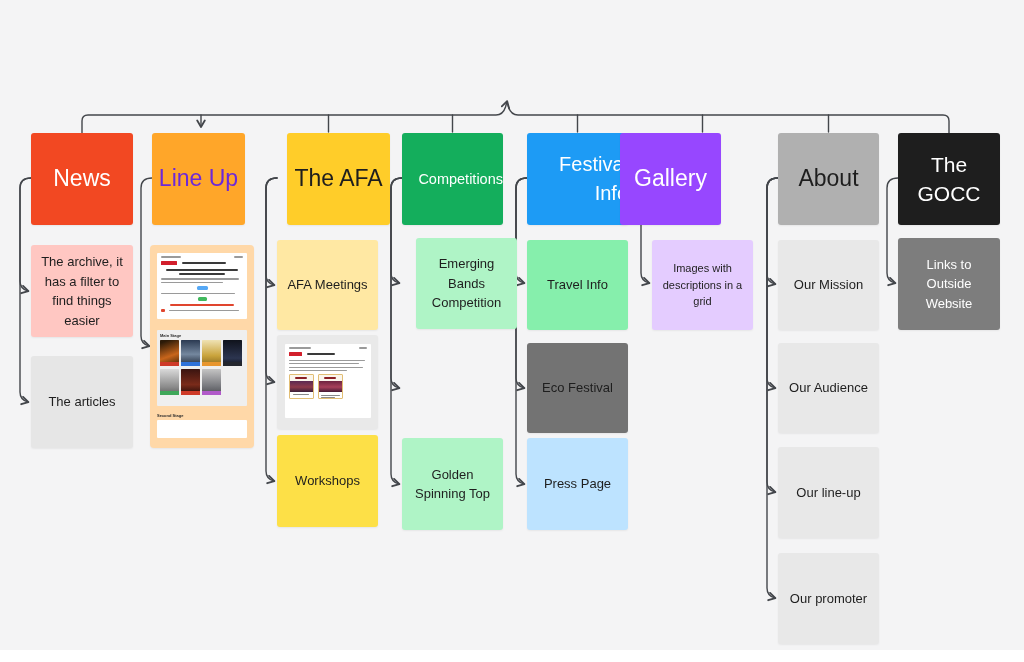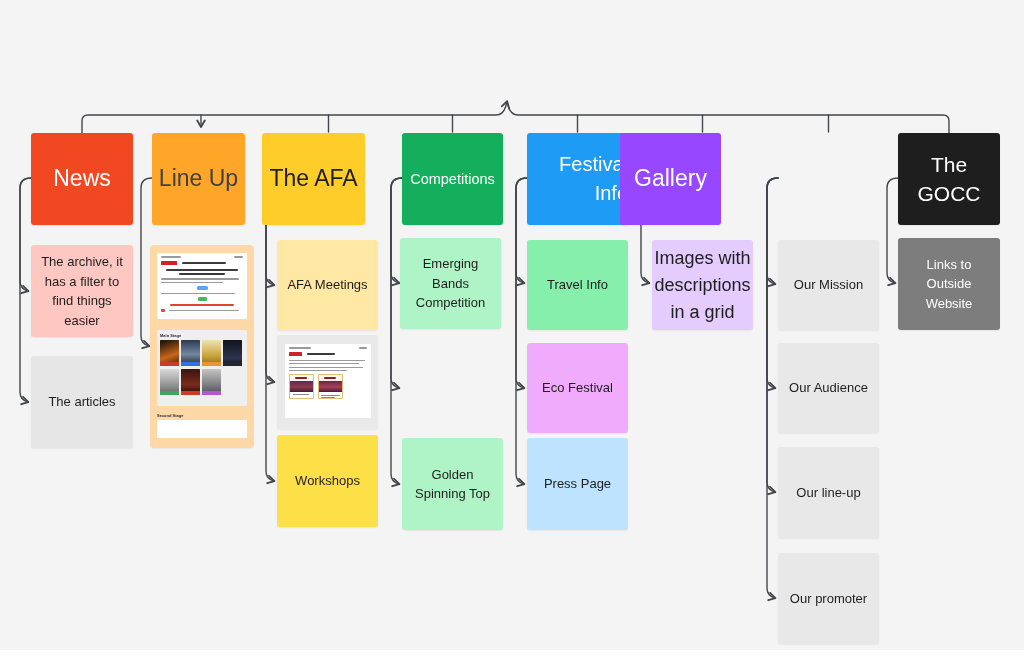--- a/index.html
+++ b/index.html
@@ -14,43 +14,43 @@
   .parent{height:92px;top:133px;}
   .child .lbl{font-size:13px;line-height:1.5;padding:0 9px;}
 
   
   .home{left:455px;top:3px;width:102px;height:92px;}
   .home .lbl{font-size:22px;}
 
   
   .news{left:31px;width:102px;}
   .lineup{left:152px;width:93px;}
-  .afa{left:262px;width:103px;}
-  .comp{left:402px;width:101px;}
+  .afa{left:287px;width:103px;}
+  .comp{left:402px;width:101px;text-align:right;}
   .comp .lbl{font-size:14.5px;}
   .fest{left:527px;width:101px;}
   .fest .lbl{font-size:20px;line-height:1.45;}
   .gallery{left:620px;width:101px;}
   .about{left:778px;width:101px;}
   .gocc{left:898px;width:102px;}
   .gocc .lbl{font-size:21px;line-height:1.4;}
 
   
   .news-c1{left:31px;top:245px;width:102px;height:92px;}
   .news-c2{left:31px;top:356px;width:102px;height:92px;}
   .afa-c1{left:277px;top:240px;width:101px;height:90px;}
   .afa-c3{left:277px;top:435px;width:101px;height:92px;}
-  .comp-c1{left:400px;top:238px;width:101px;height:91px;justify-content:center;}
+  .comp-c1{left:416px;top:238px;width:101px;height:91px;justify-content:center;}
   .comp-c2{left:402px;top:343px;width:101px;height:90px;}
   .comp-c3{left:402px;top:438px;width:101px;height:92px;}
   .fest-c1{left:527px;top:240px;width:101px;height:90px;}
   .fest-c2{left:527px;top:343px;width:101px;height:90px;}
   .fest-c3{left:527px;top:438px;width:101px;height:92px;}
   .gallery-c1{left:652px;top:240px;width:101px;height:90px;}
-  .gallery-c1 .lbl{font-size:18px;}
+  .gallery-c1 .lbl{font-size:11px;}
   .about-c1{left:778px;top:240px;width:101px;height:90px;}
   .about-c2{left:778px;top:343px;width:101px;height:90px;}
   .about-c3{left:778px;top:447px;width:101px;height:91px;}
   .about-c4{left:778px;top:553px;width:101px;height:91px;}
   .gocc-c1{left:898px;top:238px;width:102px;height:92px;}
   .gocc-c1 .lbl{padding:0 18px;}
 
   
   .lineup-c1{left:150px;top:245px;width:104px;height:203px;display:block;border-radius:4px;}
   .lu-card{margin:8px auto 0;width:90px;height:66px;background:#fff;border-radius:1px;
@@ -146,33 +146,36 @@
 
       <path d="M 898 178 Q 887 178 887 188 L 887 273 Q 887 281 895 283" marker-end="url(#ah)"></path>
     </g>
   </svg>
 
 
   <div class="node parent news" style="background-color: rgb(242, 72, 34);">
     <div class="lbl" style="color: rgb(255, 255, 255);">News</div>
   </div>
   <div class="node parent lineup" style="background-color: rgb(255, 166, 41);">
-    <div class="lbl" style="color: #404040;">Line Up</div>
+    <div class="lbl" style="color: #6d28d9;">Line Up</div>
   </div>
   <div class="node parent afa" style="background-color: rgb(255, 205, 41);">
     <div class="lbl" style="color: rgb(30, 30, 30);">The AFA</div>
   </div>
   <div class="node parent comp" style="background-color: rgb(20, 174, 92);">
     <div class="lbl" style="color: rgb(255, 255, 255);">Competitions</div>
   </div>
   <div class="node parent fest" style="background-color: rgb(29, 155, 245); text-align: right;">
     <div class="lbl" style="color: rgb(255, 255, 255);">Festival Info</div>
   </div>
   <div class="node parent gallery" style="background-color: rgb(151, 71, 255);">
     <div class="lbl" style="color: rgb(255, 255, 255);">Gallery</div>
+  </div>
+  <div class="node parent about" style="background-color: rgb(176, 176, 176);">
+    <div class="lbl" style="color: rgb(30, 30, 30);">About</div>
   </div>
   <div class="node parent gocc" style="background-color: rgb(30, 30, 30);">
     <div class="lbl" style="color: rgb(255, 255, 255);">The GOCC</div>
   </div>
 
   <div class="node child news-c1" style="background-color: rgb(255, 199, 194);">
     <div class="lbl" style="color: rgb(30, 30, 30);">The archive, it has a filter to find things easier</div>
   </div>
   <div class="node child news-c2" style="background-color: rgb(230, 230, 230);">
     <div class="lbl" style="color: rgb(30, 30, 30);">The articles</div>
@@ -286,21 +289,21 @@
   <div class="node child comp-c1" style="background-color: rgb(175, 244, 198);">
     <div class="lbl" style="color: rgb(30, 30, 30);">Emerging Bands Competition</div>
   </div>
   <div class="node child comp-c3" style="background-color: rgb(175, 244, 198);">
     <div class="lbl" style="color: rgb(30, 30, 30);">Golden Spinning Top</div>
   </div>
 
   <div class="node child fest-c1" style="background-color: #86efac;">
     <div class="lbl" style="color: rgb(30, 30, 30);">Travel Info</div>
   </div>
-  <div class="node child fest-c2" style="background-color: #f0abfc;">
+  <div class="node child fest-c2" style="background-color: #737373;">
     <div class="lbl" style="color: rgb(30, 30, 30);">Eco Festival</div>
   </div>
   <div class="node child fest-c3" style="background-color: rgb(189, 227, 255);">
     <div class="lbl" style="color: rgb(30, 30, 30);">Press Page</div>
   </div>
 
   <div class="node child gallery-c1" style="background-color: rgb(228, 204, 255);">
     <div class="lbl" style="color: rgb(30, 30, 30);">Images with descriptions in a grid</div>
   </div>
 

